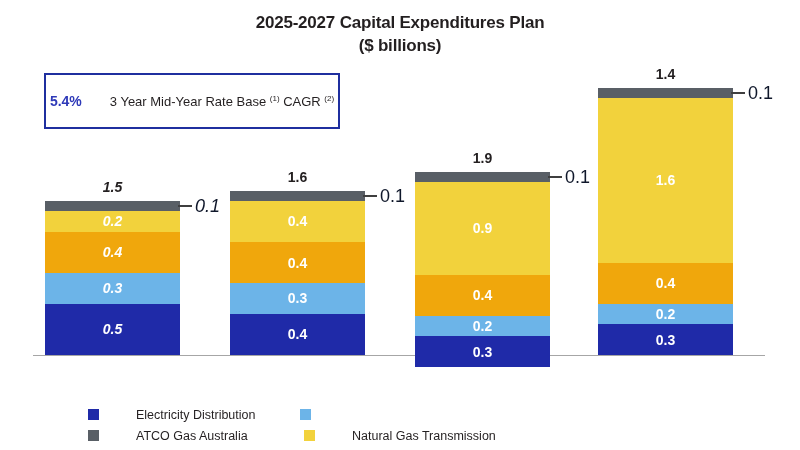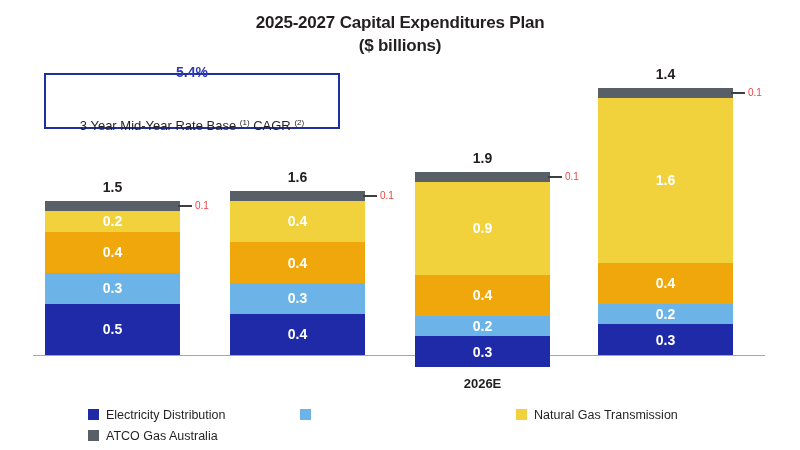--- a/index.html
+++ b/index.html
@@ -46,21 +46,21 @@
   #cagr-callout {
     position: absolute;
     left: 44px;
     top: 73px;
     width: 296px;
     height: 56px;
     border: 2px solid #1f2f9f;
     background: #ffffff;
     box-sizing: border-box;
     display: flex;
-    flex-direction: column;
+    flex-direction: row;
     align-items: center;
     justify-content: center;
     gap: 28px;
   }
   #cagr-value {
     font-size: 14px;
     font-weight: bold;
     color: #2e39b8;
     line-height: 19px;
   }
@@ -142,22 +142,22 @@
     display: flex;
     align-items: center;
     height: 12px;
   }
   .outside-line {
     width: 14px;
     height: 2px;
     background: #3f3f3f;
   }
   .outside-value {
-    font-size: 10px;
-    color: #ef4444;
+    font-size: 18px;
+    color: #0f172a;
     margin-left: 3px;
     line-height: 14px;
   }
 
   
   #legend {
     position: absolute;
     left: 88px;
     top: 405px;
     width: 640px;
@@ -176,39 +176,40 @@
   .legend-swatch {
     width: 11px;
     height: 11px;
     margin-right: 7px;
     flex: 0 0 auto;
   }
   .legend-text {
     font-size: 12.5px;
     color: #231f20;
     white-space: nowrap;
+    margin-left: 30px;
   }
 </style>
 </head>
 <body>
 
 <div id="chart-root">
 
   <div id="chart-title">2025-2027 Capital Expenditures Plan</div>
   <div id="chart-subtitle">($ billions)</div>
 
   <div id="cagr-callout">
     <div id="cagr-value">5.4%</div>
     <div id="cagr-label"><span>3 Year Mid-Year Rate Base </span><sup>(1)</sup><span> CAGR </span><sup>(2)</sup></div>
   </div>
 
   <div id="plot-area">
     <div id="axis-line"></div>
     <div id="bars-container">
-        <div class="bar-group" style="left: 45px; top: 0px; height: 366px; position: absolute;">
+        <div class="bar-group" style="left: 45px; top: 0px; height: 366px; position: absolute; font-style: italic;">
           <div class="bar-total" style="top: 178.95px;">1.5</div>
           <div class="bar-stack" style="top: 200.95px; bottom: auto; height: 154.05px;">
             <div class="seg small" style="height: 10.27px; background: rgb(89, 95, 102);"></div>
             <div class="seg" style="height: 20.54px; background: rgb(242, 210, 60);">
               <span class="seg-label">0.2</span>
             </div>
             <div class="seg" style="height: 41.08px; background: rgb(240, 167, 12);">
               <span class="seg-label">0.4</span>
             </div>
             <div class="seg" style="height: 30.81px; background: rgb(108, 180, 232);">
@@ -259,21 +260,20 @@
               <span class="seg-label">0.2</span>
             </div>
             <div class="seg" style="height: 30.81px; background: rgb(31, 42, 168);">
               <span class="seg-label">0.3</span>
             </div>
           </div>
           <div class="outside-callout" style="left: 133px; top: 159.005px;">
             <div class="outside-line"></div>
             <span class="outside-value">0.1</span>
           </div>
-          <div class="bar-xlabel">2026E</div>
         </div>
         <div class="bar-group" style="left: 598px; top: 0px; height: 450px; position: absolute;">
           <div class="bar-total" style="top: 65.98px;">1.4</div>
           <div class="bar-stack" style="top: 87.98px; bottom: auto; height: 267.02px;">
             <div class="seg small" style="height: 10.27px; background: rgb(89, 95, 102);"></div>
             <div class="seg" style="height: 164.32px; background: rgb(242, 210, 60);">
               <span class="seg-label">1.6</span>
             </div>
             <div class="seg" style="height: 41.08px; background: rgb(240, 167, 12);">
               <span class="seg-label">0.4</span>
@@ -294,23 +294,23 @@
   </div>
 
   <div id="legend">
       <div class="legend-item col0">
         <span class="legend-swatch" style="background: rgb(31, 42, 168);"></span>
         <span class="legend-text">Electricity Distribution</span>
       </div>
       <div class="legend-item col1">
         <span class="legend-swatch" style="background: rgb(108, 180, 232);"></span>
       </div>
+      <div class="legend-item col1">
+        <span class="legend-swatch" style="background: rgb(89, 95, 102);"></span>
+        <span class="legend-text">ATCO Gas Australia</span>
+      </div>
       <div class="legend-item col0">
         <span class="legend-swatch" style="background: rgb(242, 210, 60);"></span>
         <span class="legend-text">Natural Gas Transmission</span>
       </div>
-      <div class="legend-item col1">
-        <span class="legend-swatch" style="background: rgb(89, 95, 102);"></span>
-        <span class="legend-text">ATCO Gas Australia</span>
-      </div>
     </div>
 
 </div>
 
 </body></html>

